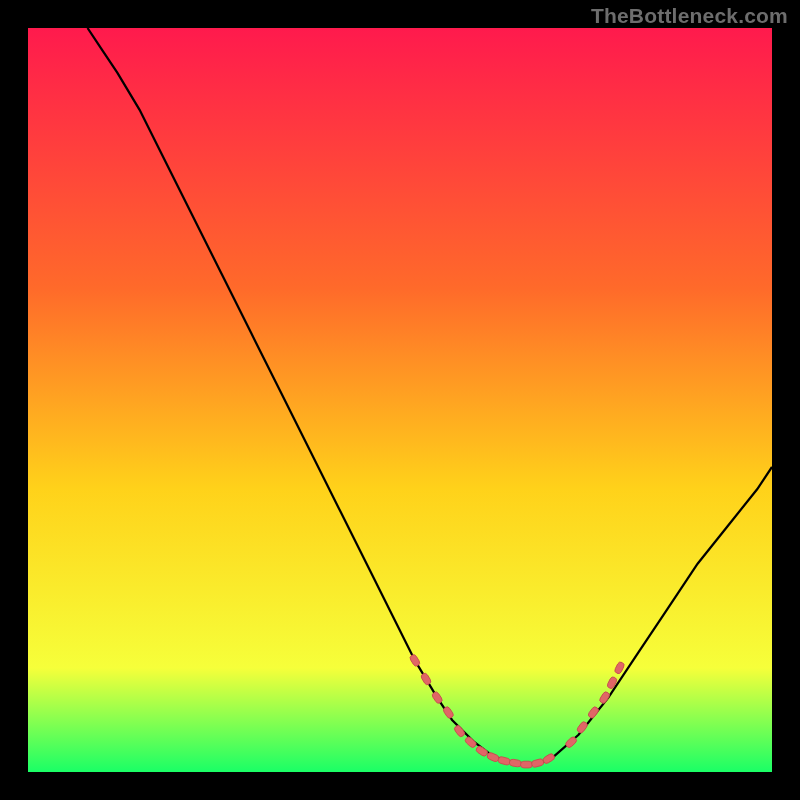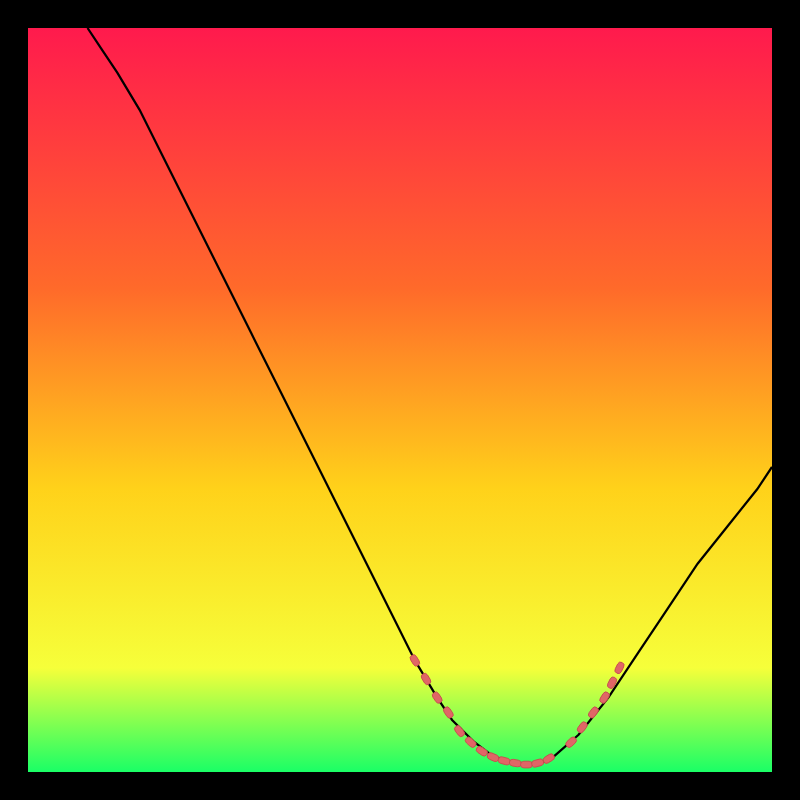--- a/index.html
+++ b/index.html
@@ -37,20 +37,21 @@
   .plot-area svg {
     display: block;
     width: 100%;
     height: 100%;
   }
 </style>
 </head>
 <body>
 
 <div class="frame">
+  <div class="watermark">TheBottleneck.com</div>
 
   <div class="plot-area">
     <svg viewBox="0 0 100 100" preserveAspectRatio="none">
       <defs>
         <linearGradient id="bg-grad" x1="0" y1="0" x2="0" y2="1">
           <stop offset="0%" stop-color="#ff1a4d"></stop>
           <stop offset="35%" stop-color="#ff6a2a"></stop>
           <stop offset="62%" stop-color="#ffd21a"></stop>
           <stop offset="86%" stop-color="#f6ff3a"></stop>
           <stop offset="100%" stop-color="#1aff66"></stop>

